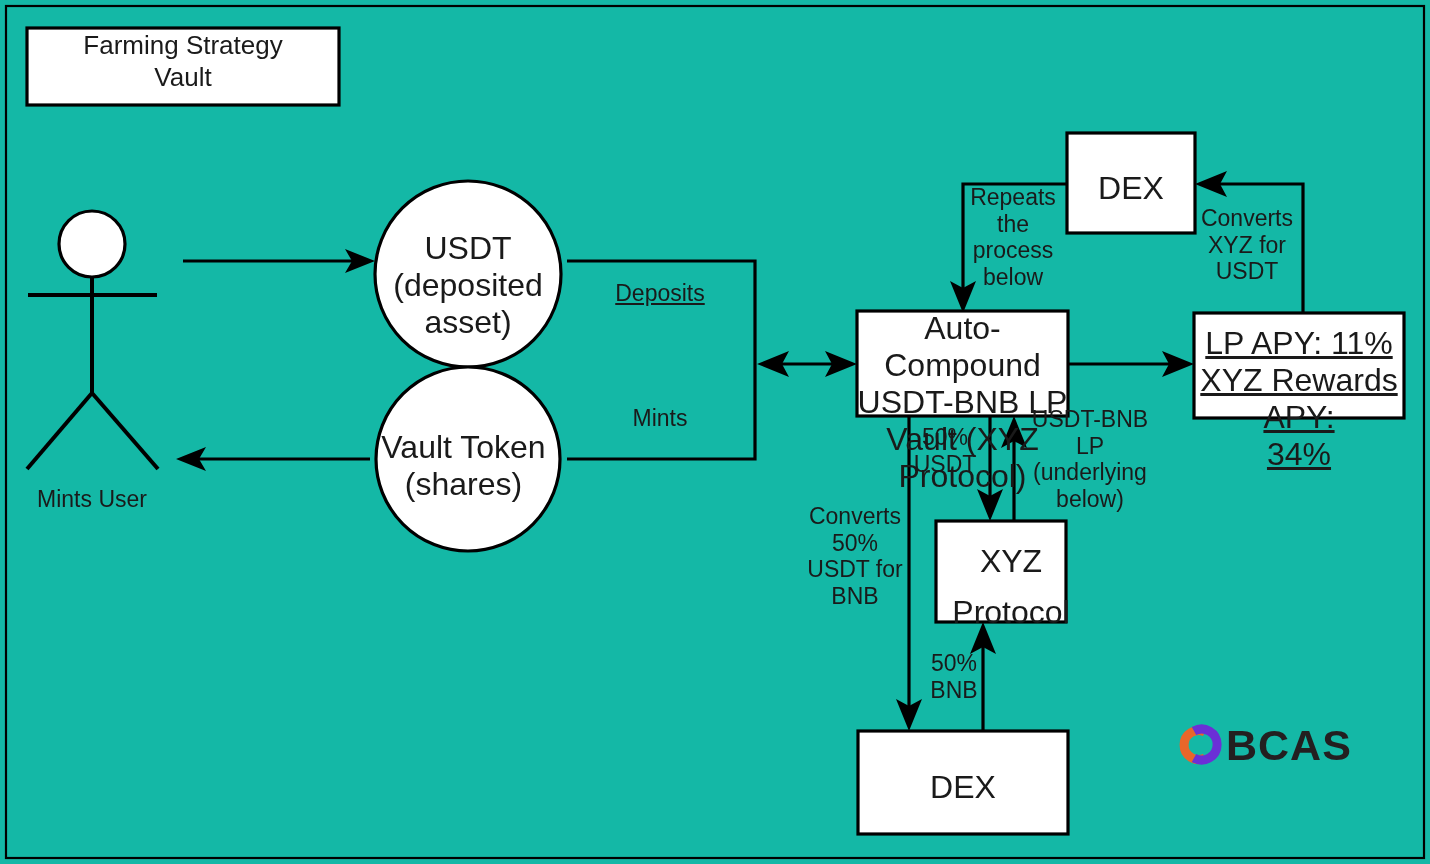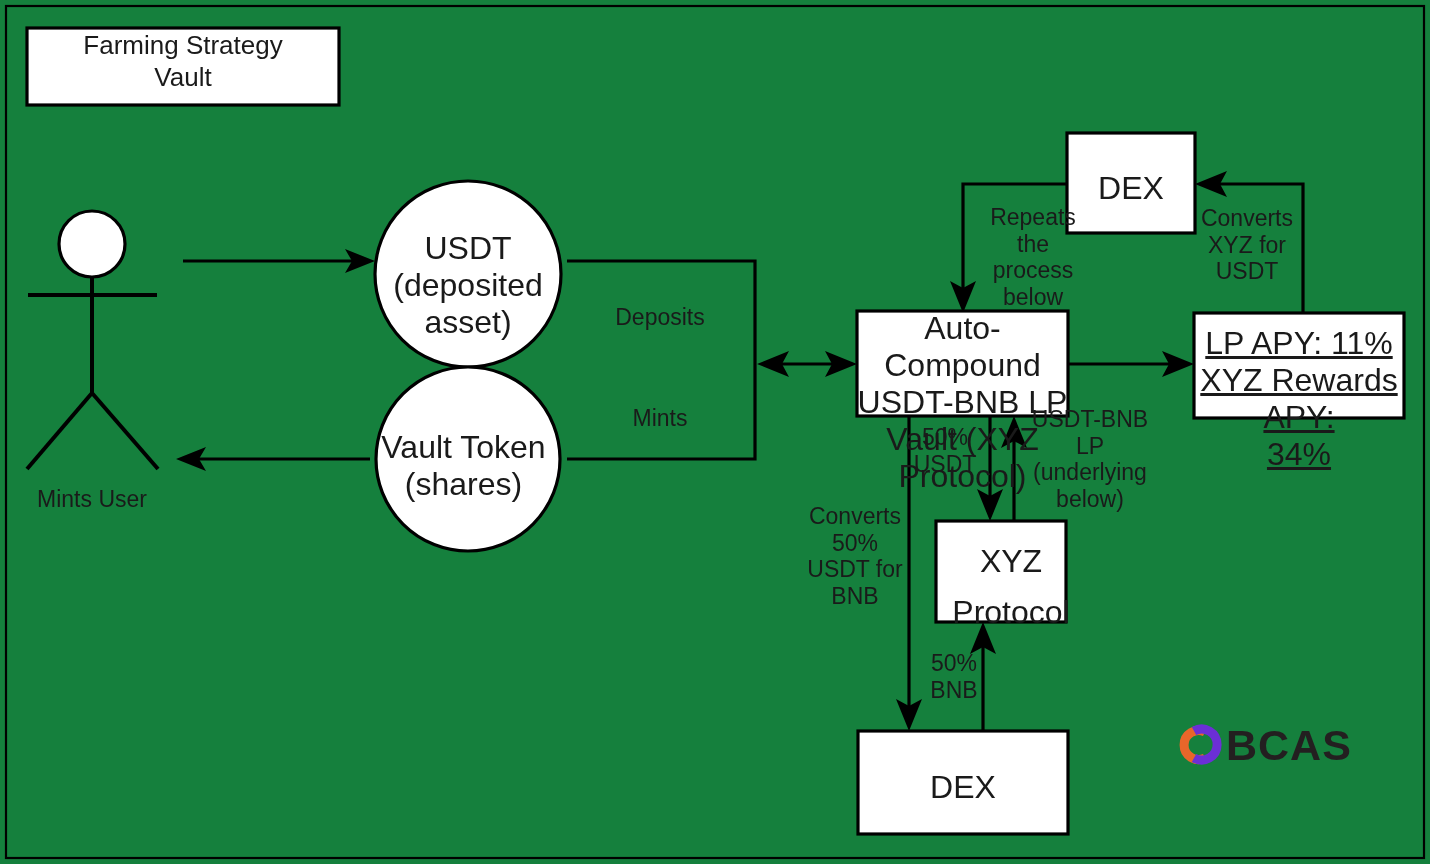--- a/index.html
+++ b/index.html
@@ -7,21 +7,21 @@
     padding: 0;
     background: #ffffff;
   }
   body {
     font-family: "Liberation Sans", sans-serif;
   }
   #canvas {
     position: relative;
     width: 1430px;
     height: 864px;
-    background: #15803d;
+    background: #14b8a6;
     overflow: hidden;
   }
   svg#diagram {
     position: absolute;
     left: 0;
     top: 0;
     width: 1430px;
     height: 864px;
   }
   .box-fill {
@@ -197,25 +197,25 @@
 
   <div class="lbl lbl-user" style="left:12px; top:486px; width:160px;">Mints User</div>
 
   <div class="lbl lbl-node" style="left:378px; top:230px; width:180px;">USDT
 (deposited
 asset)</div>
 
   <div class="lbl lbl-node" style="left:378px; top:429px; width:171px;">Vault Token
 (shares)</div>
 
-  <div class="lbl lbl-edge" style="left:570px; top:304px; width:180px;">Deposits</div>
+  <div class="lbl lbl-edge" style="left:570px; top:280px; width:180px;text-decoration:underline;">Deposits</div>
 
   <div class="lbl lbl-edge" style="left:570px; top:405px; width:180px;">Mints</div>
 
-  <div class="lbl lbl-edge" style="left:966px; top:204px; width:94px;margin-left:20px;">Repeats
+  <div class="lbl lbl-edge" style="left:966px; top:184px; width:94px;">Repeats
 the
 process
 below</div>
 
   <div class="lbl lbl-node" style="left:1067px; top:170px; width:128px;">DEX</div>
 
   <div class="lbl lbl-edge" style="left:1196px; top:205px; width:102px;">Converts
 XYZ for
 USDT</div>
 

